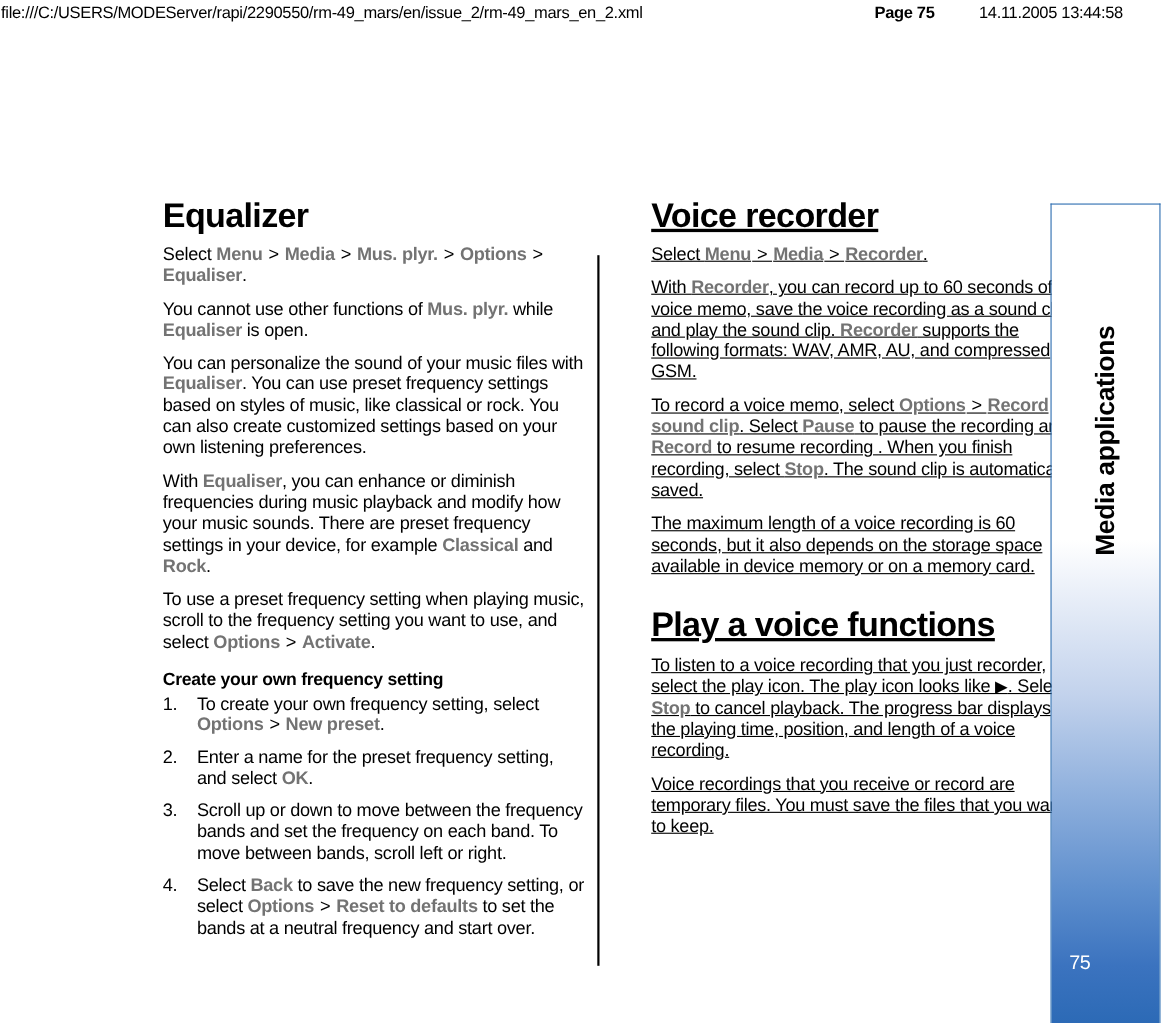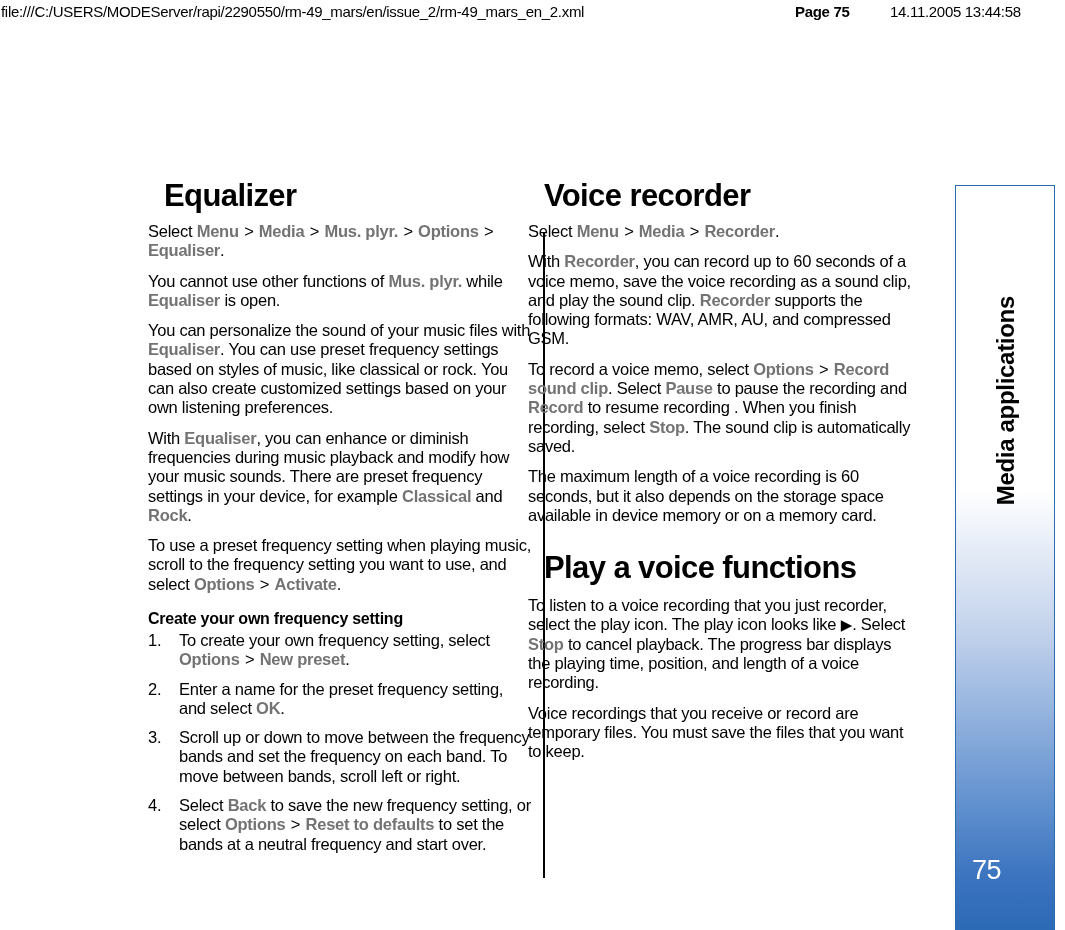--- a/index.html
+++ b/index.html
@@ -50,37 +50,37 @@
     width: 1065px;
     height: 750px;
   }
 
   .column {
     position: absolute;
     top: 0;
     width: 383px;
   }
   #col-left  { left: 148px; }
-  #col-right { left: 528px; }
+  #col-right { left: 592px; text-decoration: underline; }
 
   #column-rule {
     position: absolute;
     left: 543px;
     top: 52px;
     width: 2px;
     height: 646px;
     background: #000000;
   }
 
   
   h1.sec-title {
     font-size: 31px;
     font-weight: bold;
     line-height: 1.0;
-    margin: 0 0 11px 16px;
+    margin: 0 0 11px 0;
     letter-spacing: -0.6px;
   }
   h1.sec-title.second {
     margin-top: 27px;
     margin-bottom: 13px;
   }
   h2.sub-title {
     font-size: 16px;
     font-weight: bold;
     line-height: 1.18;
@@ -170,21 +170,21 @@
     font-size: 24px;
     font-weight: bold;
     letter-spacing: -0.3px;
     white-space: nowrap;
     color: #000000;
   }
   #side-page-number {
     position: absolute;
     left: 16px;
     bottom: 44px;
-    font-size: 27px;
+    font-size: 18px;
     color: #ffffff;
     letter-spacing: -0.5px;
   }
 </style>
 </head>
 <body>
 
 <div id="print-header">
   <span class="hdr-url">file:///C:/USERS/MODEServer/rapi/2290550/rm-49_mars/en/issue_2/rm-49_mars_en_2.xml</span>
   <span class="hdr-page">Page 75</span>

